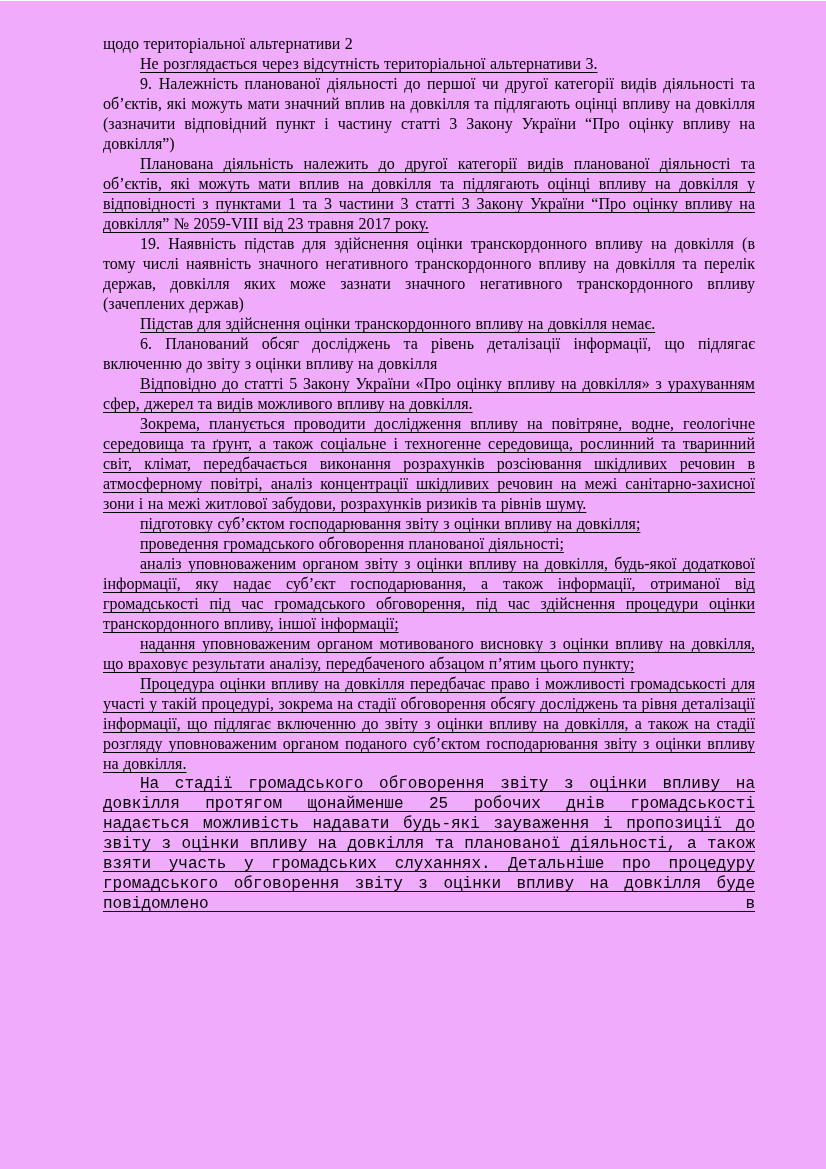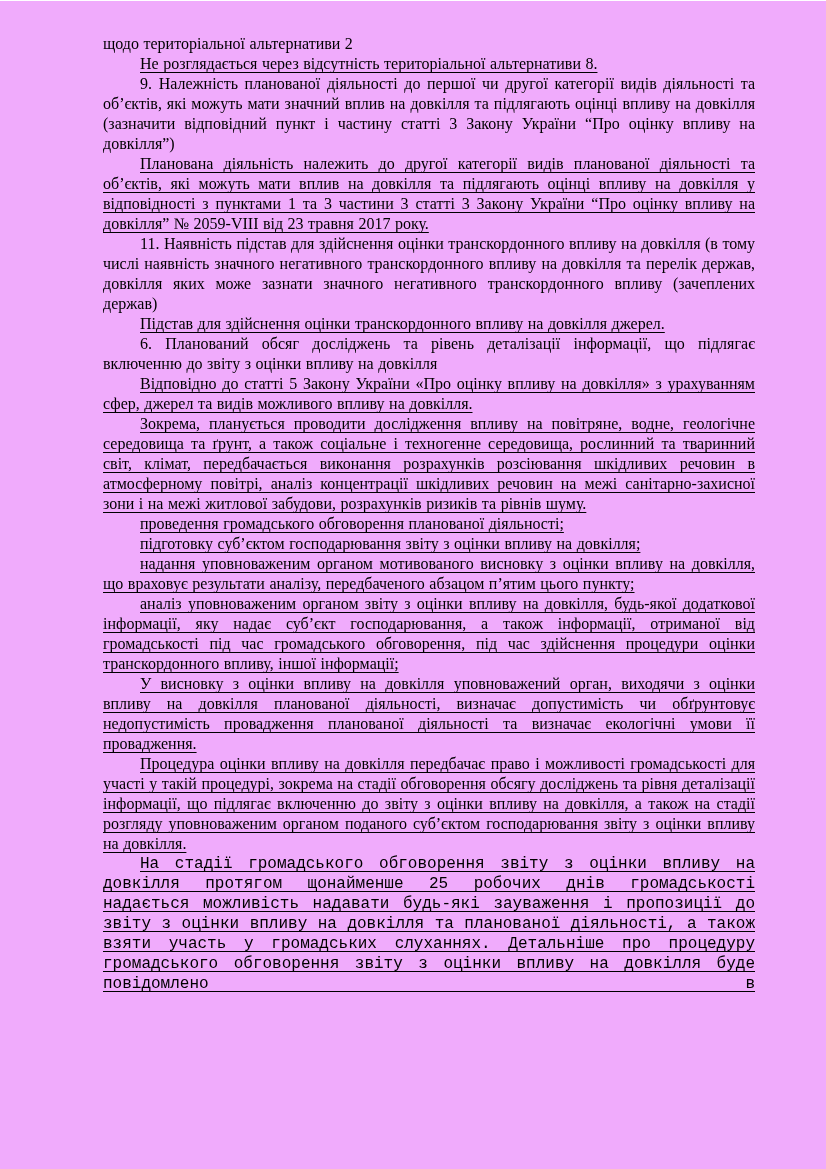--- a/index.html
+++ b/index.html
@@ -44,29 +44,28 @@
     text-align-last: justify;
     font-family: Liberation Mono, monospace;
   }
 </style>
 </head>
 <body>
 
 <div class="page">
   <div class="doc-body">
       <p class="para no-indent">щодо територіальної альтернативи 2</p>
-      <p class="para u">Не розглядається через відсутність територіальної альтернативи 8.</p>
+      <p class="para u">Не розглядається через відсутність територіальної альтернативи 3.</p>
       <p class="para">9. Належність планованої діяльності до першої чи другої категорії видів діяльності та об’єктів, які можуть мати значний вплив на довкілля та підлягають оцінці впливу на довкілля (зазначити відповідний пункт і частину статті 3 Закону України “Про оцінку впливу на довкілля”)</p>
       <p class="para u">Планована діяльність належить до другої категорії видів планованої діяльності та об’єктів, які можуть мати вплив на довкілля та підлягають оцінці впливу на довкілля у відповідності з пунктами 1 та 3 частини 3 статті 3 Закону України “Про оцінку впливу на довкілля” № 2059-VIII від 23 травня 2017 року.</p>
-      <p class="para">11. Наявність підстав для здійснення оцінки транскордонного впливу на довкілля (в тому числі наявність значного негативного транскордонного впливу на довкілля та перелік держав, довкілля яких може зазнати значного негативного транскордонного впливу (зачеплених держав)</p>
-      <p class="para u">Підстав для здійснення оцінки транскордонного впливу на довкілля джерел.</p>
+      <p class="para">19. Наявність підстав для здійснення оцінки транскордонного впливу на довкілля (в тому числі наявність значного негативного транскордонного впливу на довкілля та перелік держав, довкілля яких може зазнати значного негативного транскордонного впливу (зачеплених держав)</p>
+      <p class="para u">Підстав для здійснення оцінки транскордонного впливу на довкілля немає.</p>
       <p class="para">6. Планований обсяг досліджень та рівень деталізації інформації, що підлягає включенню до звіту з оцінки впливу на довкілля</p>
       <p class="para u">Відповідно до статті 5 Закону України «Про оцінку впливу на довкілля» з урахуванням сфер, джерел та видів можливого впливу на довкілля.</p>
       <p class="para u">Зокрема, планується проводити дослідження впливу на повітряне, водне, геологічне середовища та ґрунт, а також соціальне і техногенне середовища, рослинний та тваринний світ, клімат, передбачається виконання розрахунків розсіювання шкідливих речовин в атмосферному повітрі, аналіз концентрації шкідливих речовин на межі санітарно-захисної зони і на межі житлової забудови, розрахунків ризиків та рівнів шуму.</p>
+      <p class="para u">підготовку суб’єктом господарювання звіту з оцінки впливу на довкілля;</p>
       <p class="para u">проведення громадського обговорення планованої діяльності;</p>
-      <p class="para u">підготовку суб’єктом господарювання звіту з оцінки впливу на довкілля;</p>
+      <p class="para u">аналіз уповноваженим органом звіту з оцінки впливу на довкілля, будь-якої додаткової інформації, яку надає суб’єкт господарювання, а також інформації, отриманої від громадськості під час громадського обговорення, під час здійснення процедури оцінки транскордонного впливу, іншої інформації;</p>
       <p class="para u">надання уповноваженим органом мотивованого висновку з оцінки впливу на довкілля, що враховує результати аналізу, передбаченого абзацом п’ятим цього пункту;</p>
-      <p class="para u">аналіз уповноваженим органом звіту з оцінки впливу на довкілля, будь-якої додаткової інформації, яку надає суб’єкт господарювання, а також інформації, отриманої від громадськості під час громадського обговорення, під час здійснення процедури оцінки транскордонного впливу, іншої інформації;</p>
-      <p class="para u">У висновку з оцінки впливу на довкілля уповноважений орган, виходячи з оцінки впливу на довкілля планованої діяльності, визначає допустимість чи обґрунтовує недопустимість провадження планованої діяльності та визначає екологічні умови її провадження.</p>
       <p class="para u">Процедура оцінки впливу на довкілля передбачає право і можливості громадськості для участі у такій процедурі, зокрема на стадії обговорення обсягу досліджень та рівня деталізації інформації, що підлягає включенню до звіту з оцінки впливу на довкілля, а також на стадії розгляду уповноваженим органом поданого суб’єктом господарювання звіту з оцінки впливу на довкілля.</p>
       <p class="para u justify-last">На стадії громадського обговорення звіту з оцінки впливу на довкілля протягом щонайменше 25 робочих днів громадськості надається можливість надавати будь-які зауваження і пропозиції до звіту з оцінки впливу на довкілля та планованої діяльності, а також взяти участь у громадських слуханнях. Детальніше про процедуру громадського обговорення звіту з оцінки впливу на довкілля буде повідомлено в</p>
     </div>
 </div>
 
 </body></html>

